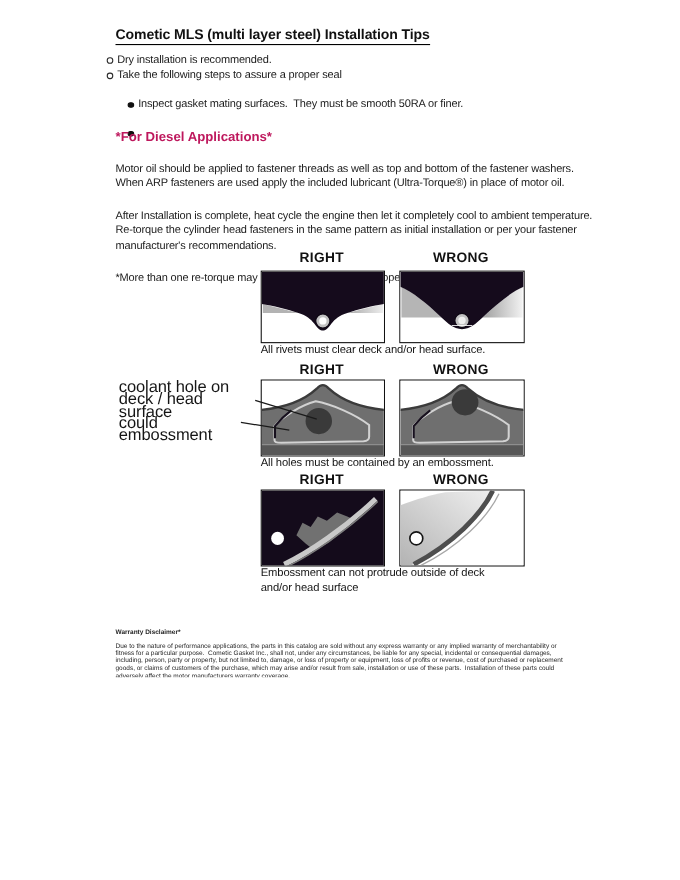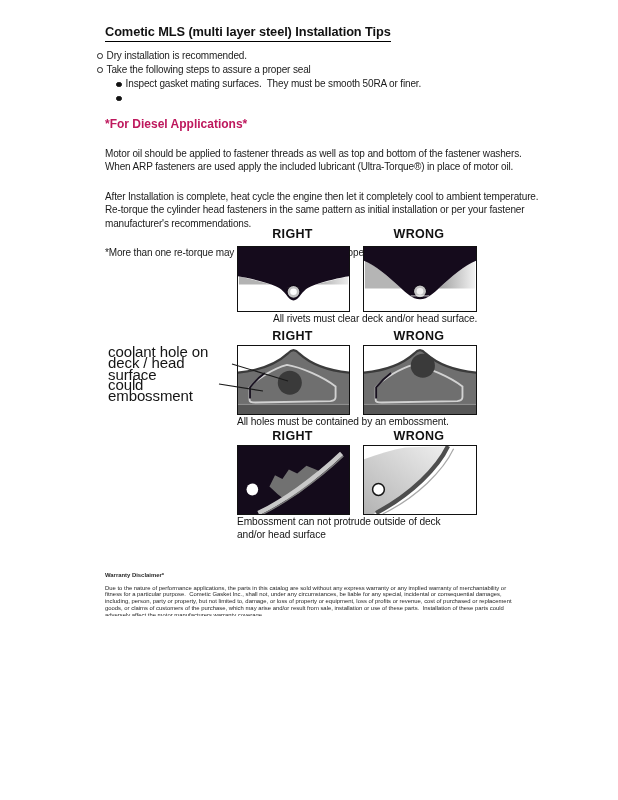--- a/index.html
+++ b/index.html
@@ -11,21 +11,21 @@
   .intro{position:absolute;left:95px;top:22px;width:505px;}
   .doc-title{
     display:inline-block;margin-left:10px;font-size:12.8px;font-weight:700;letter-spacing:-0.1px;
     border-bottom:1.6px solid #000;padding-bottom:1.5px;color:#111;
   }
   .tips{margin-top:7px;}
   .tip-row{display:flex;align-items:flex-start;line-height:14px;font-size:10px;letter-spacing:-0.15px;white-space:pre-wrap;}
   .marker{flex:0 0 auto;width:3.6px;height:3.6px;border-radius:50%;margin:4.6px 4px 0 2px;}
   .marker.hollow{border:0.9px solid #2a2a2a;background:transparent;}
   .marker.solid{background:#111;border:0.9px solid #111;margin-top:5px;}
-  .tip-sub{margin-left:19px;}
+  .tip-sub{margin-left:19px;margin-top:12px;}
   
   .diesel{position:absolute;left:105px;top:117px;width:438px;}
   .diesel-heading{font-size:12px;font-weight:700;margin:0 0 8px 0;color:#be185d;}
   .diesel p{margin:16px 0 12px 0;font-size:10px;line-height:13.4px;letter-spacing:-0.15px;white-space:pre-wrap;}
   
   .diag-header{position:absolute;font-size:12.5px;font-weight:700;letter-spacing:0.3px;color:#111;text-align:center;width:111px;}
   .diag-box{position:absolute;width:111px;border:1.5px solid #111;background:#fff;}
   .diag-box svg{display:block;width:100%;height:100%;}
   .col2{left:363px;width:112px;}
   .caption{position:absolute;left:237px;font-size:10.2px;letter-spacing:-0.1px;color:#151515;white-space:pre-line;line-height:12.5px;}
@@ -102,21 +102,21 @@
       <rect x="0" y="0" width="120" height="70" fill="#ffffff"></rect>
       <path d="M1,15 C12,20 26,32 40,45.5 L1,45.5 Z" fill="#b5b5b5"></path>
       <path d="M80,45.5 C94,32 108,20 119,15 L119,45.5 Z" fill="url(#wedgeR1b)"></path>
       <path d="M0,0 H120 V15 C108,20 94,32 80,45.5 C74.5,50.5 71,54 66,56 C62,57.5 58,57.5 54,56 C49,54 45.5,50.5 40,45.5 C26,32 12,20 0,15 Z" fill="#150b1c"></path>
       <circle cx="60" cy="48.5" r="7" fill="#c2c2c2" stroke="#0e0714" stroke-width="1.2"></circle>
       <circle cx="60" cy="48.5" r="3.6" fill="#efefef"></circle>
       <path d="M50,53.5 L70,53.5" stroke="#ffffff" stroke-width="1" opacity="0.85"></path>
     </svg>
   </div>
 
-  <div class="caption" style="top:313px;margin-left:36px;">All rivets must clear deck and/or head surface.</div>
+  <div class="caption" style="top:313px;">All rivets must clear deck and/or head surface.</div>
 
   <div class="diag-header" style="left:237px;top:329px;">RIGHT</div>
   <div class="diag-header col2" style="top:329px;">WRONG</div>
 
   <div class="diag-label" style="left:108px;top:346px;width:124px;">coolant hole on
 deck / head surface</div>
   <div class="diag-label" style="left:108px;top:379px;width:110px;">could embossment</div>
 
   <svg class="leader-overlay" viewBox="0 0 95 45">
     <line x1="27" y1="12" x2="83" y2="29" stroke="#1a1a1a" stroke-width="1.1"></line>

